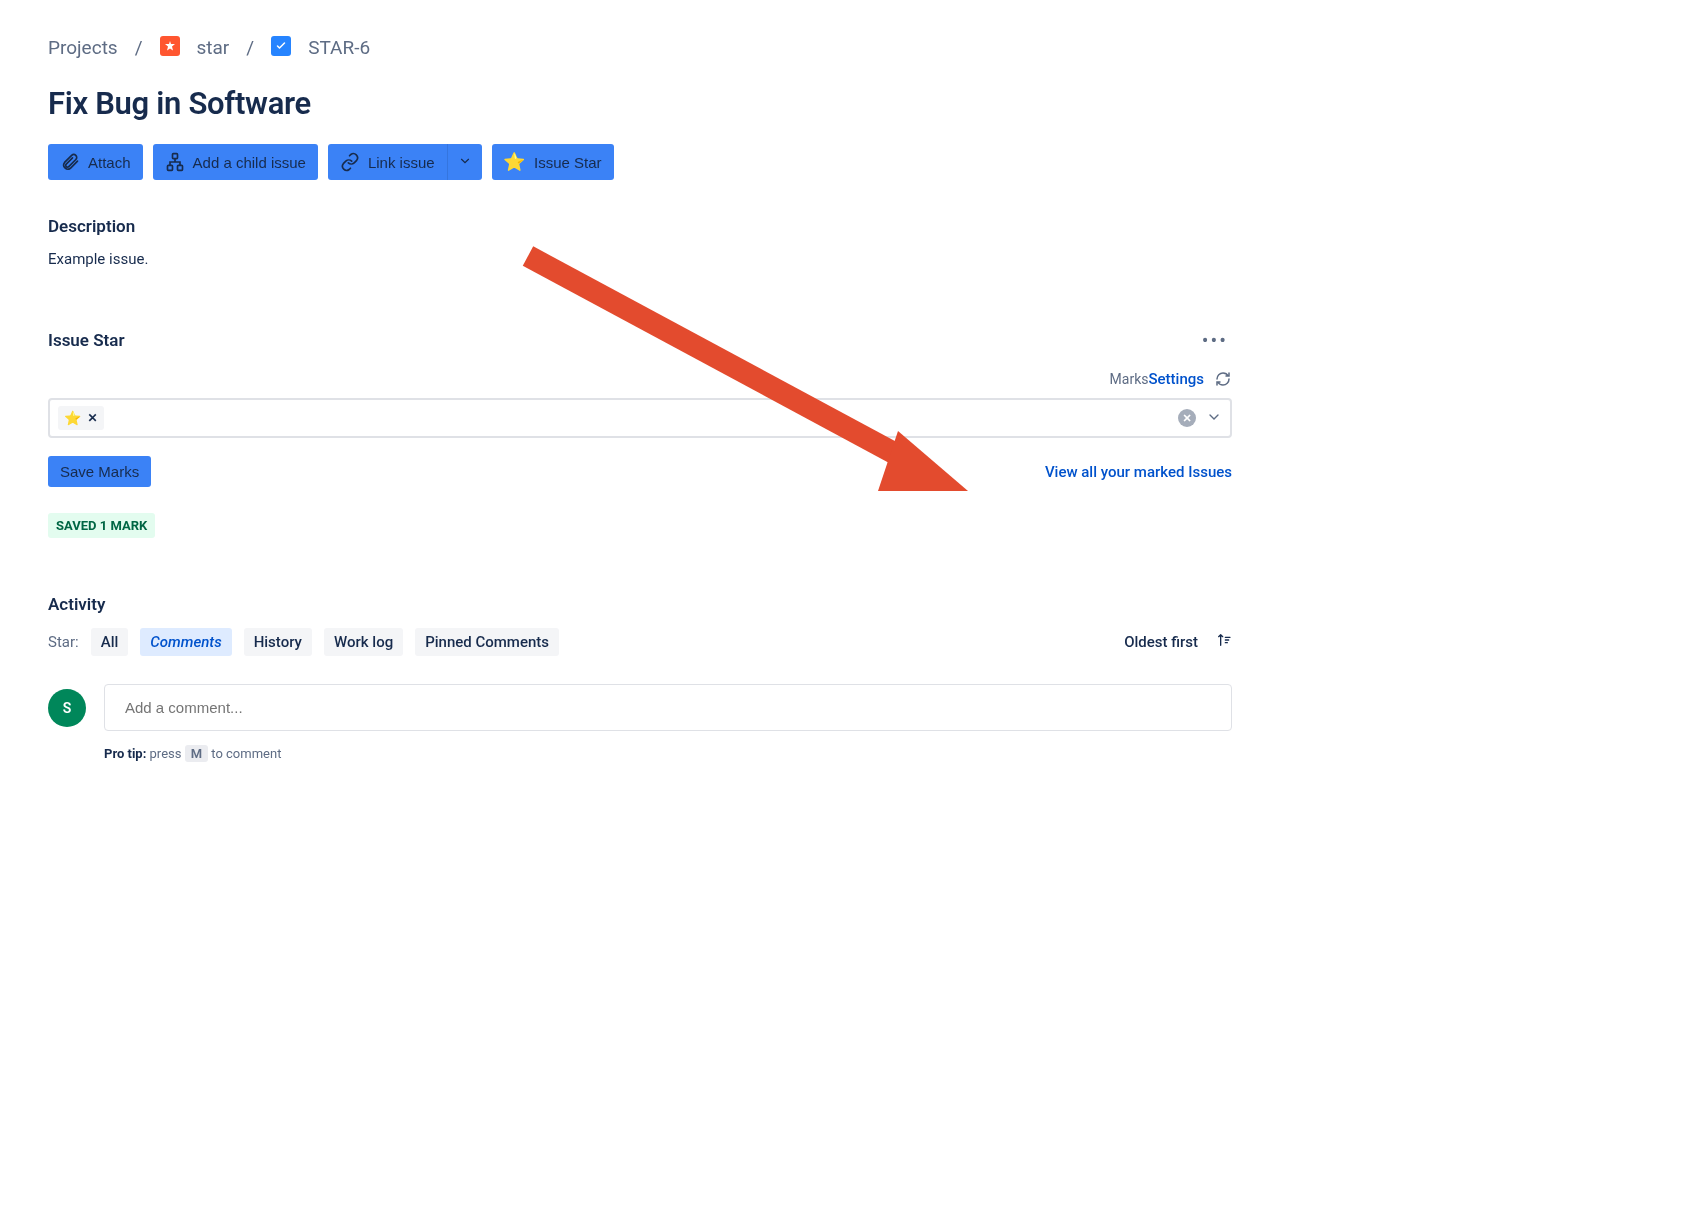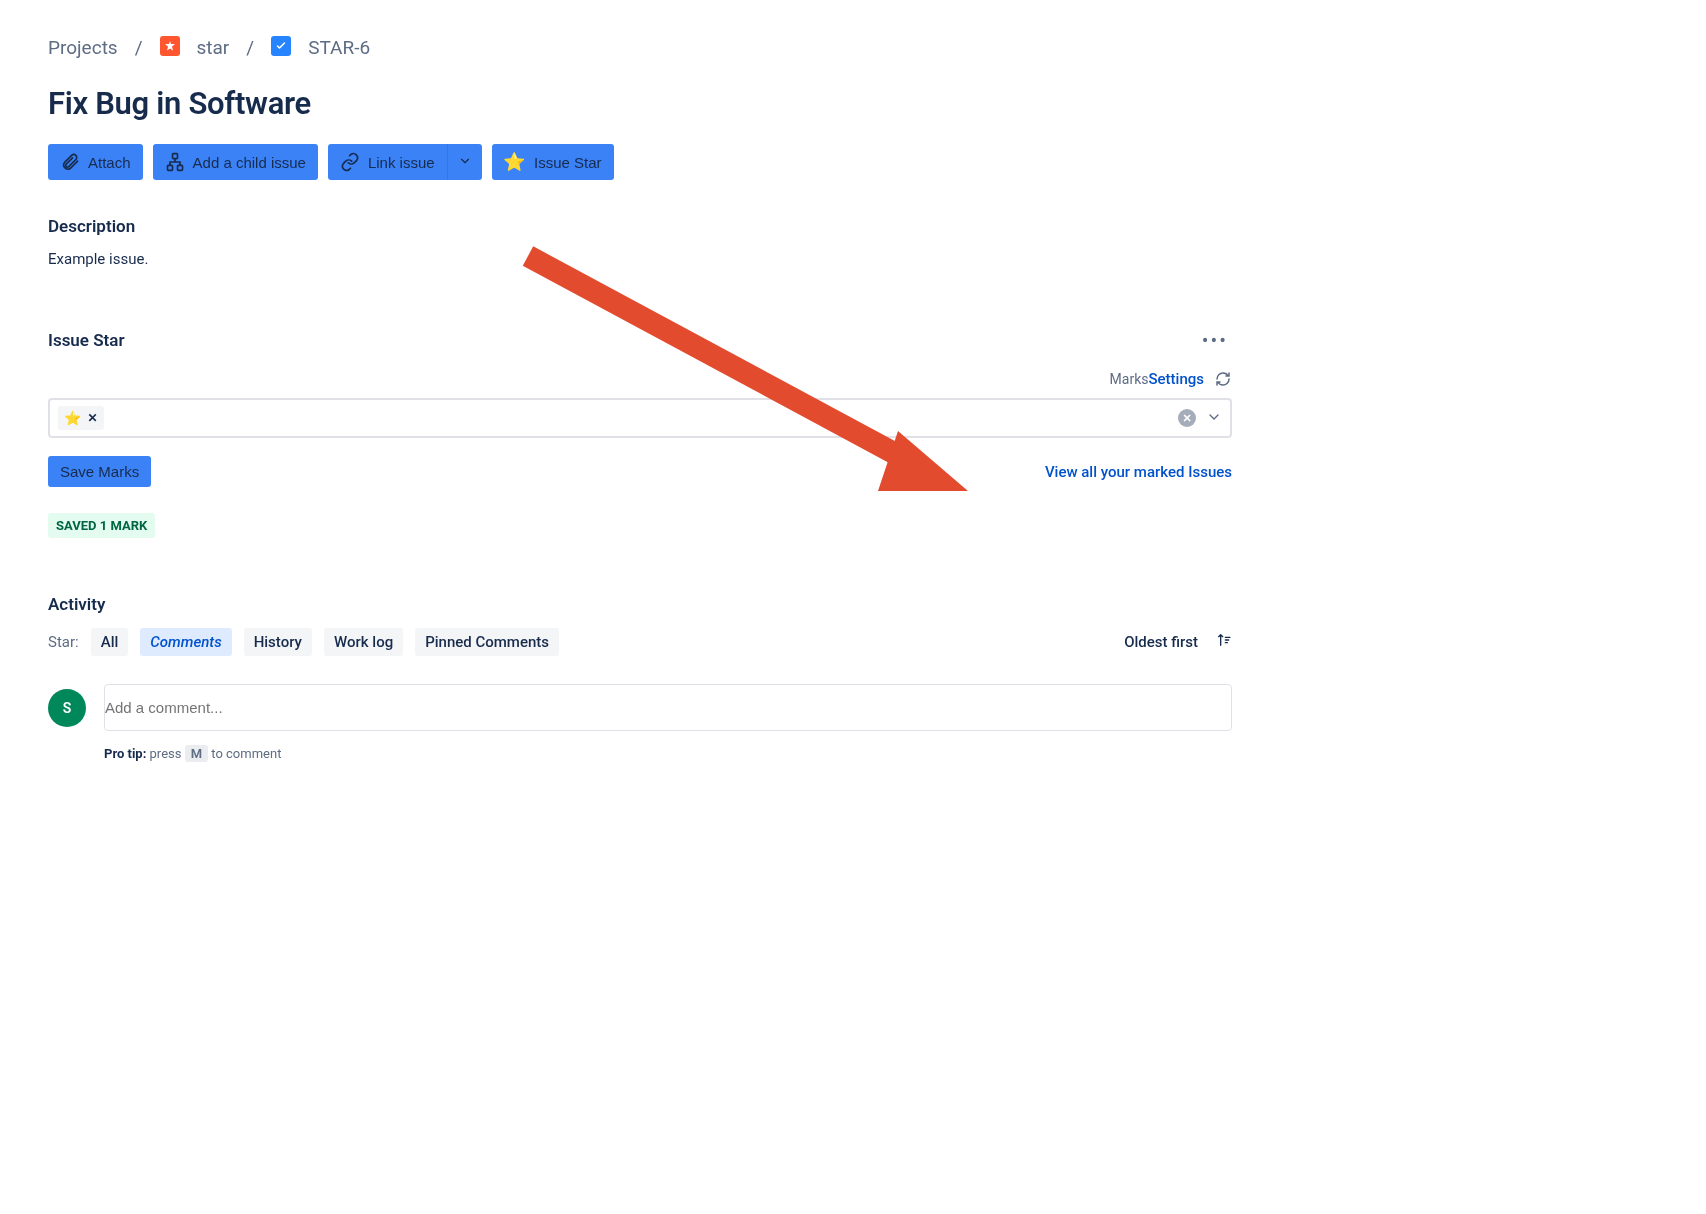--- a/index.html
+++ b/index.html
@@ -177,21 +177,21 @@
 .avatar {
   width:38px; height:38px; border-radius:50%;
   background:#00875A; color:#fff;
   display:flex; align-items:center; justify-content:center;
   font-weight:600;
 }
 .comment-input {
   flex:1;
   border:1px solid #DFE1E6;
   border-radius:4px;
-  padding: 14px 0;
+  padding: 14px 20px;
   font-size:15px;
   color:#7A869A;
 }
 .pro-tip {
   margin-left:56px;
   font-size:13px;
   color:#5E6C84;
 }
 .pro-tip strong { color:#172B4D; font-weight:700; }
 .key {

